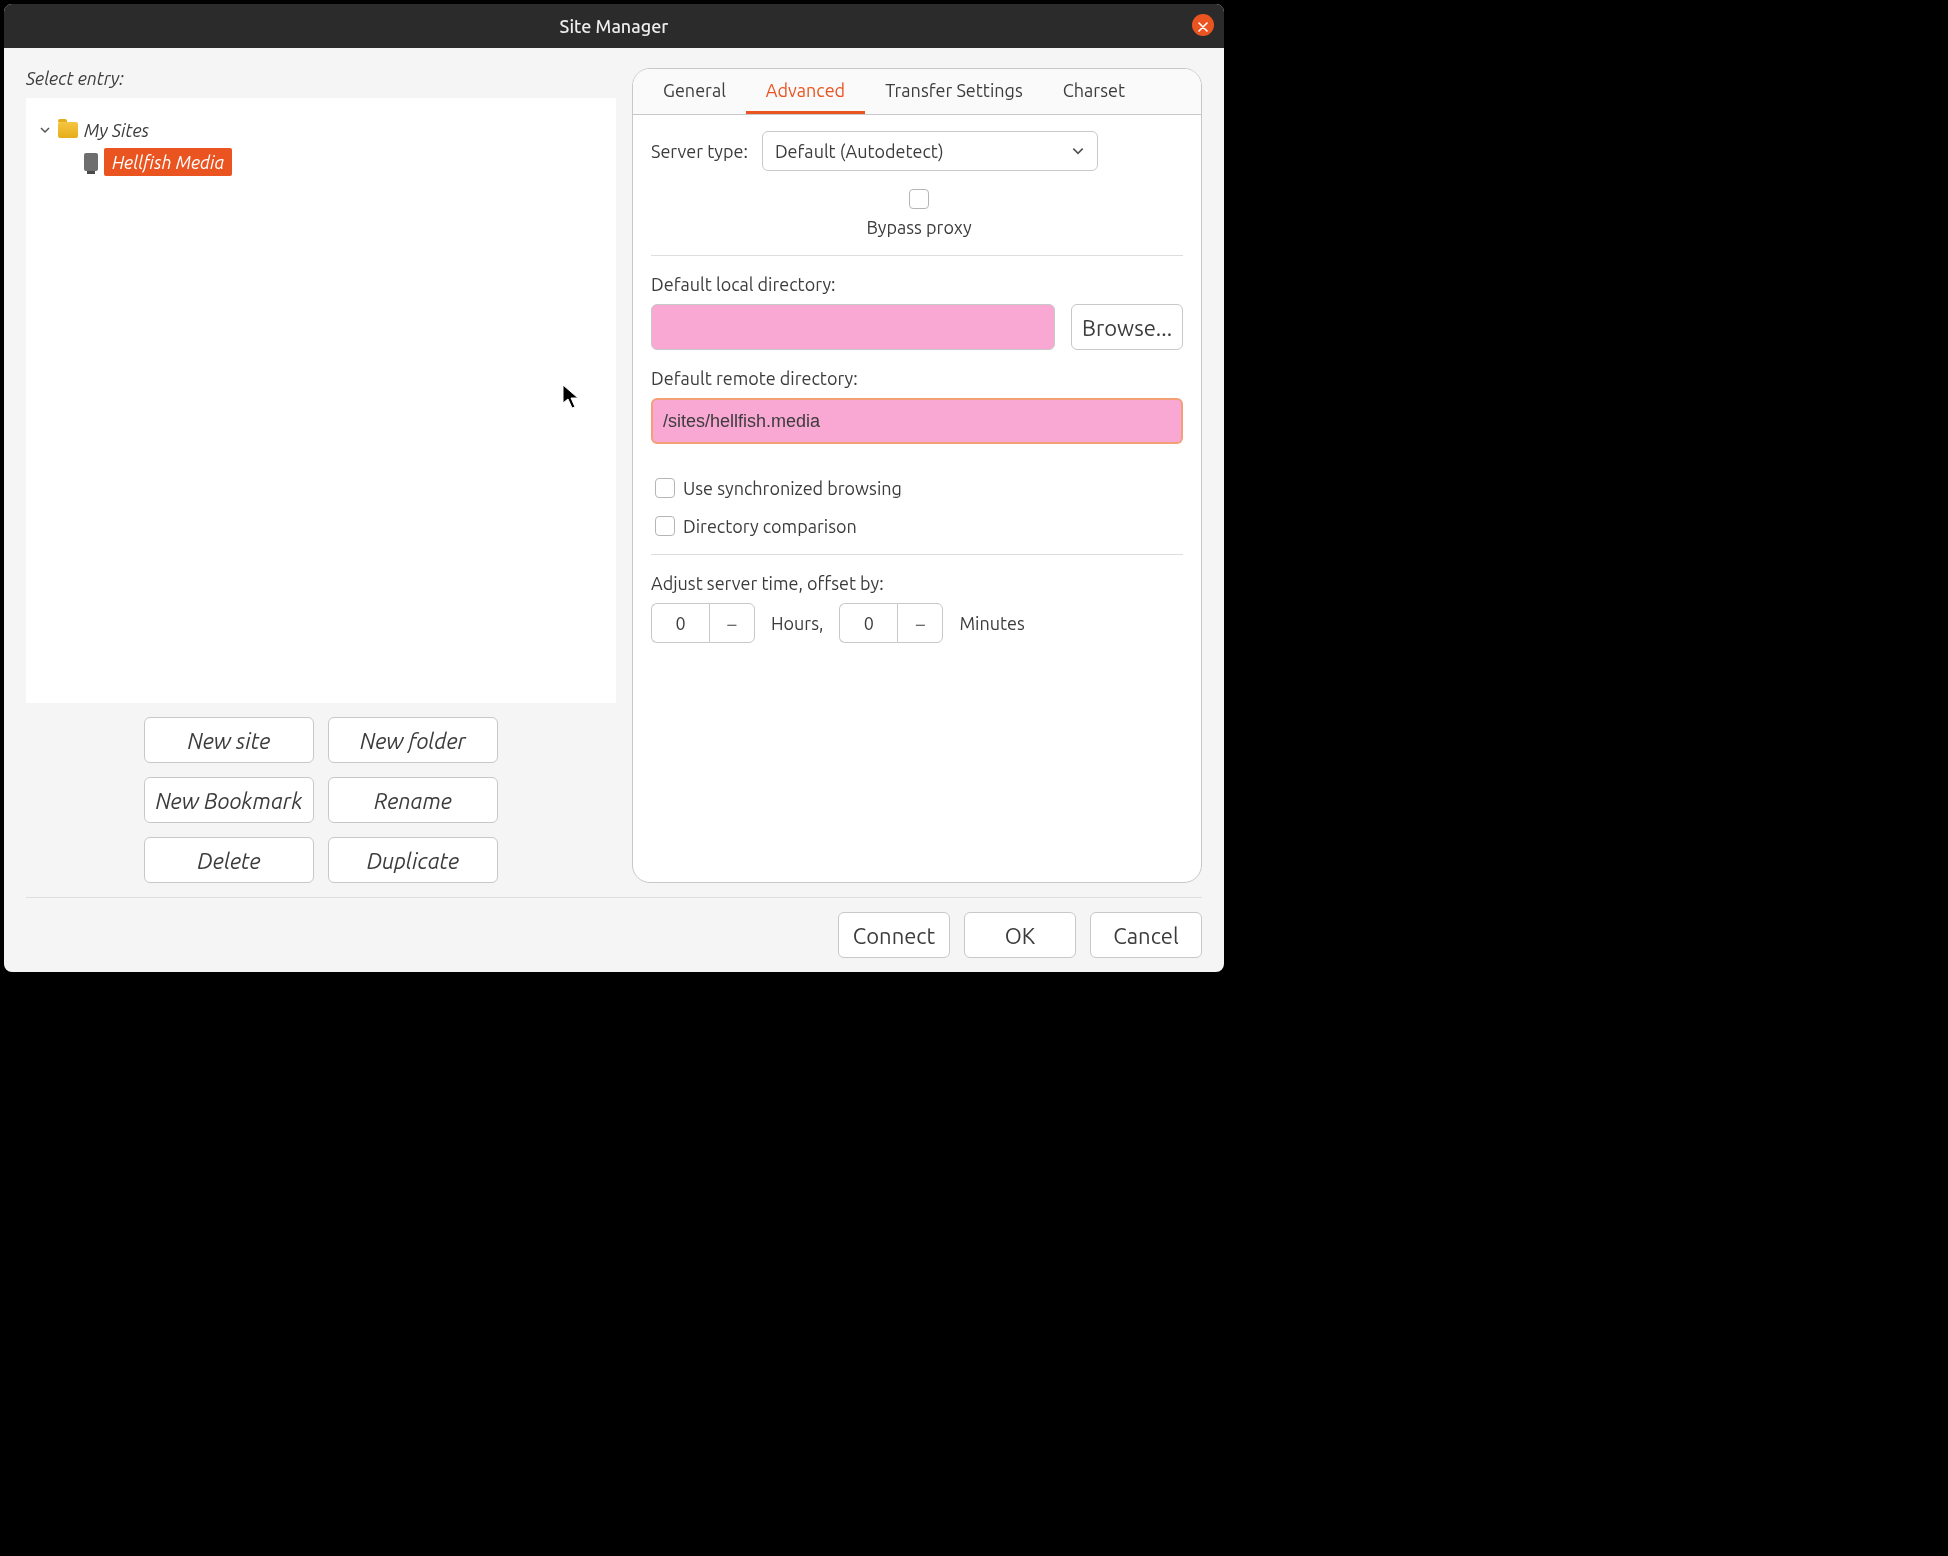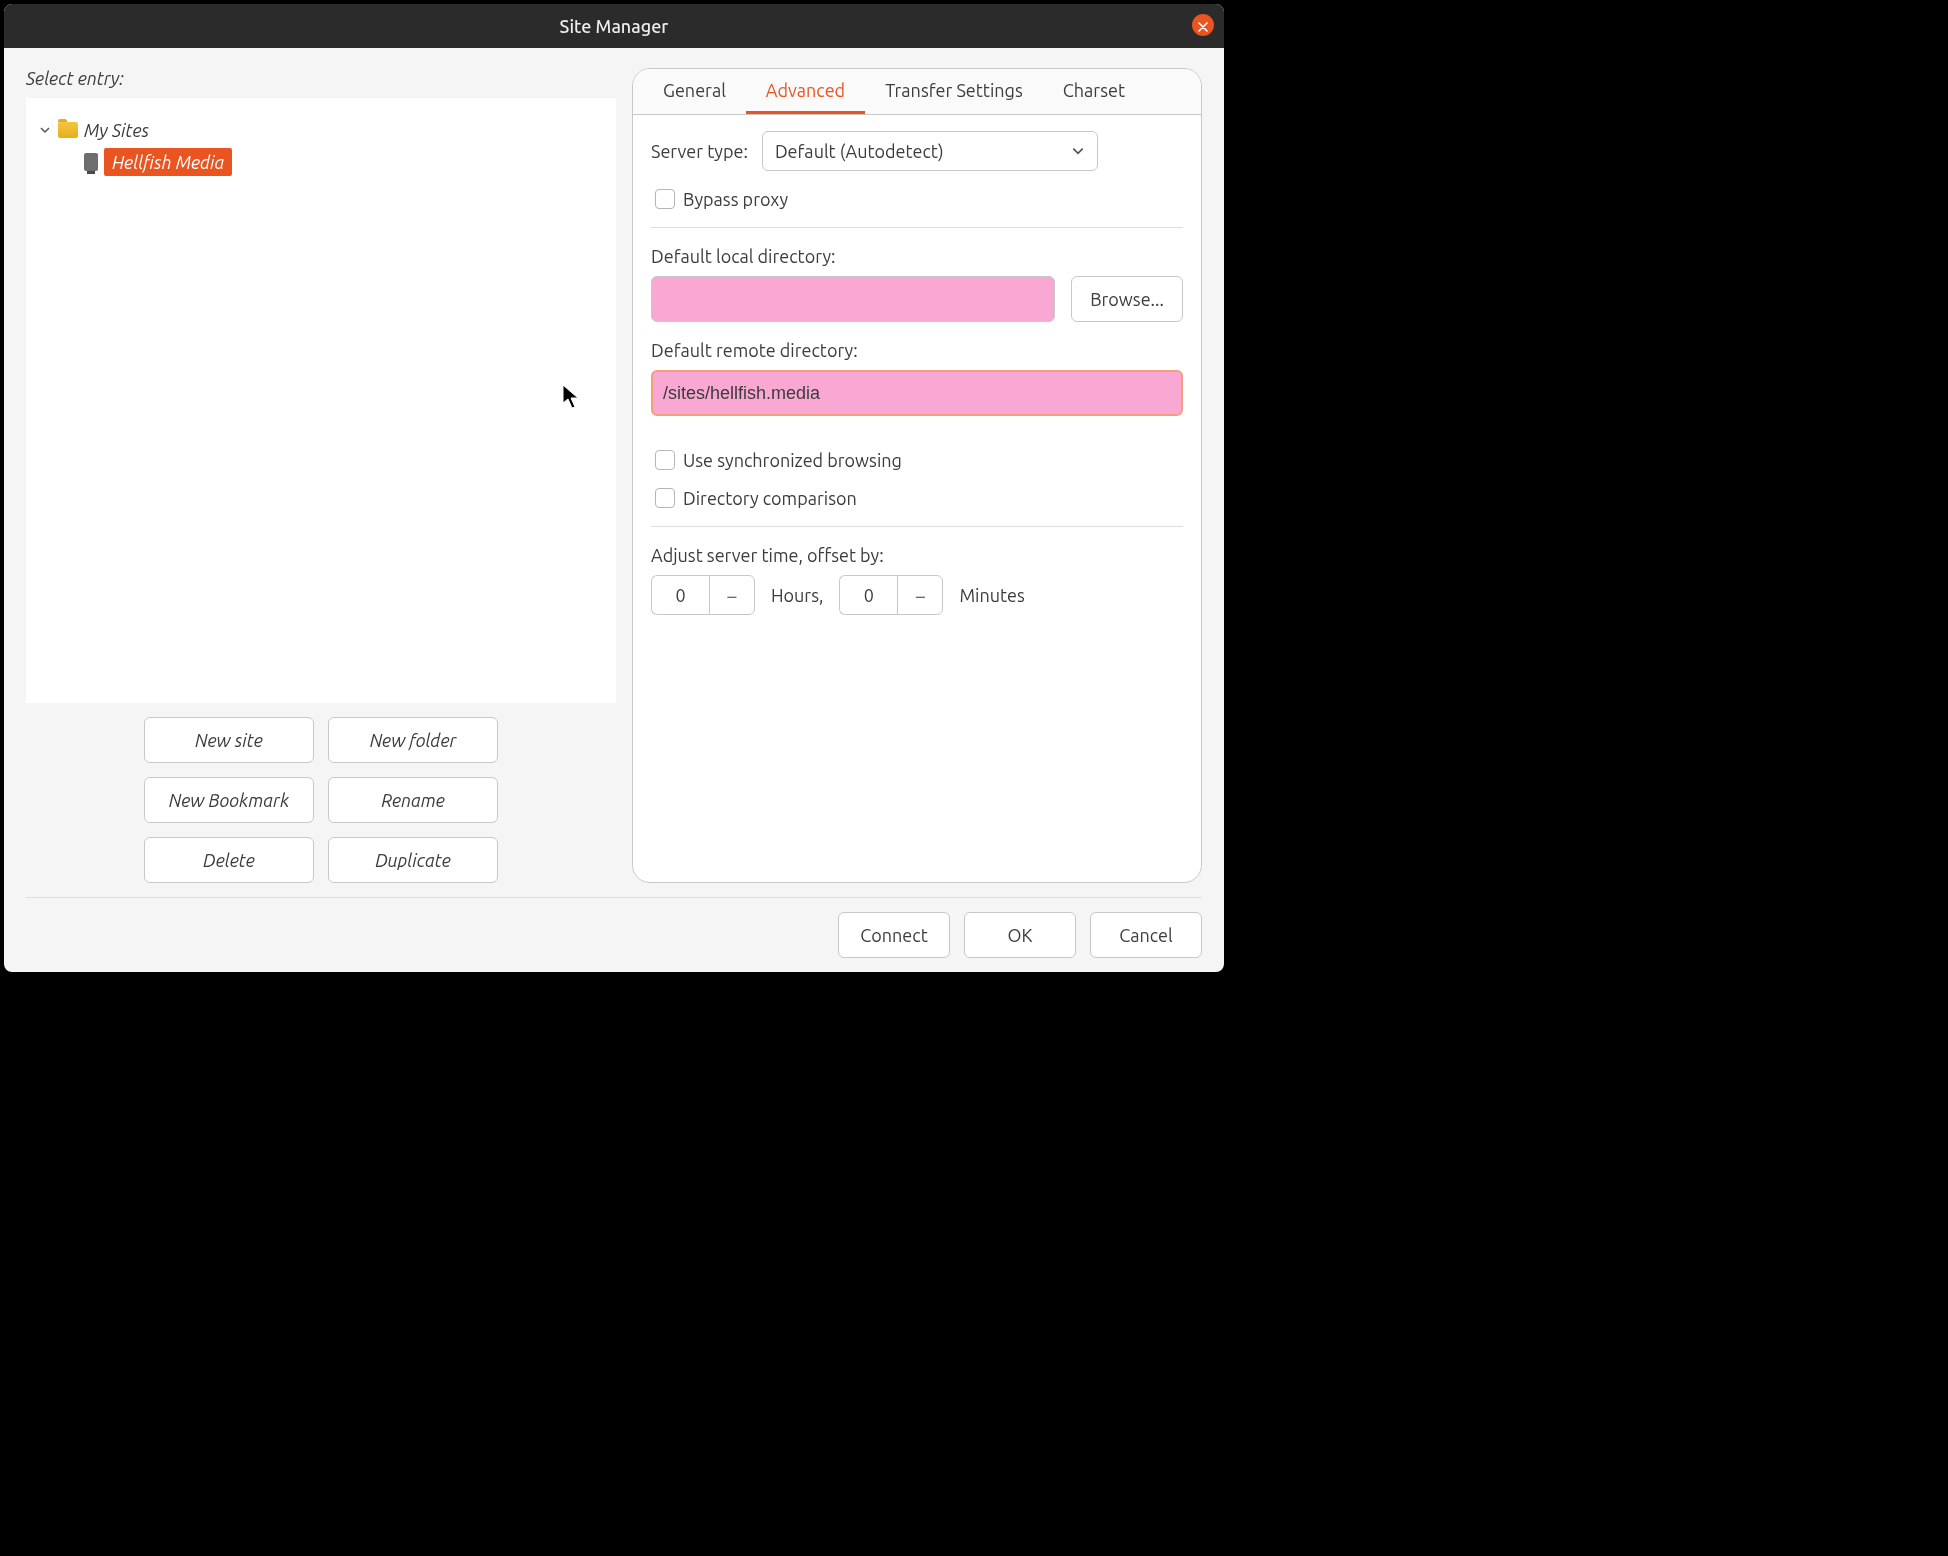--- a/index.html
+++ b/index.html
@@ -137,21 +137,21 @@
     grid-template-columns: 170px 170px;
     gap: 14px 14px;
     justify-content: center;
     padding: 14px 0 0 0;
   }
   .btn {
     background: #fff;
     border: 1px solid #c8c8c8;
     border-radius: 6px;
     height: 46px;
-    font-size: 18px;
+    font-size: 22px;
     color: #3c3c3c;
     display: flex;
     align-items: center;
     justify-content: center;
     cursor: pointer;
   }
 
   .right-col {
     flex: 1;
     border: 1px solid #c8c8c8;
@@ -387,21 +387,21 @@
             <div class="select">
               <span>Default (Autodetect)</span>
               <span class="chev-down">
                 <svg viewBox="0 0 12 12">
                     <path d="M2 4 L6 8 L10 4" fill="none" stroke="#555" stroke-width="1.5"></path>
                   </svg>
               </span>
             </div>
           </div>
 
-          <div class="checkbox-row" style="padding-left:4px;">
+          <div class="checkbox-row" style="padding-left:4px;flex-direction:column;">
             <div class="checkbox"></div>
             <span class="field-label">Bypass proxy</span>
           </div>
 
           <hr class="divider">
 
           <div>
             <div class="field-label" style="margin-bottom:10px;">Default local directory:</div>
             <div class="dir-row">
               <input class="text-input" value="" style="">

